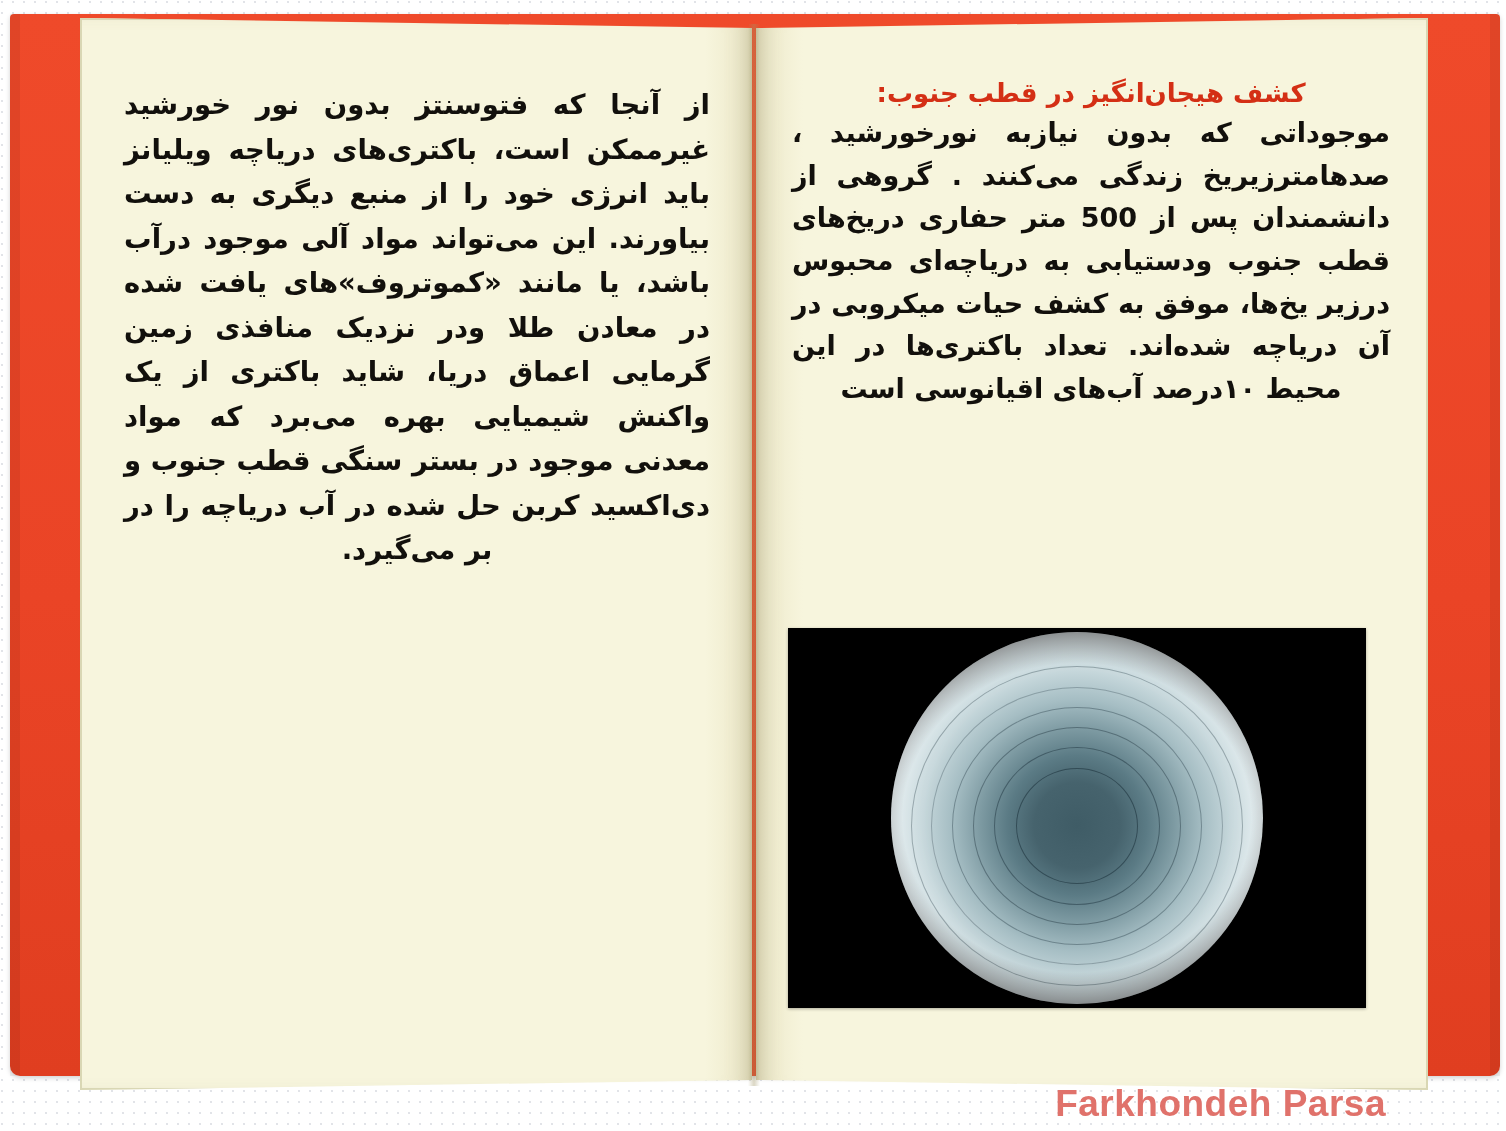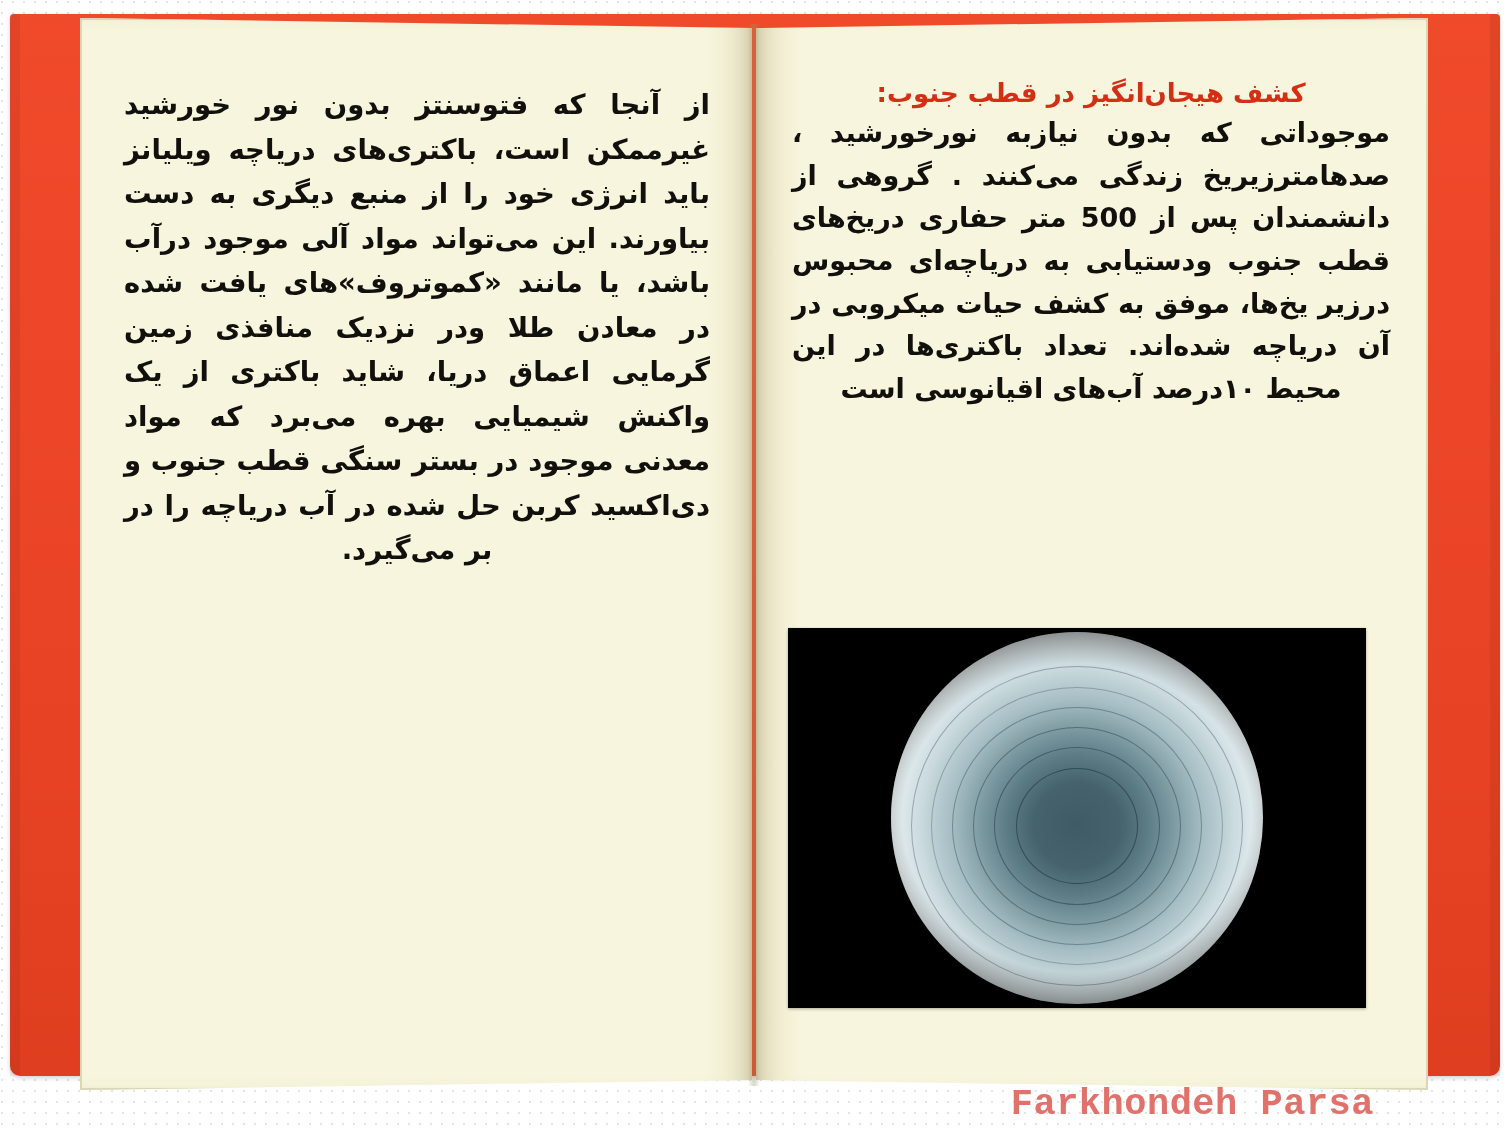--- a/index.html
+++ b/index.html
@@ -192,23 +192,23 @@
   .photo .vignette {
     position: absolute;
     inset: 0;
     background: radial-gradient(ellipse 52% 70% at 50% 50%,
        rgba(0,0,0,0) 58%, rgba(0,0,0,0.55) 74%, #000 88%);
   }
 
   
   .signature {
     position: absolute;
-    right: 132px;
+    right: 120px;
     bottom: 6px;
-    font-family: Liberation Mono, monospace;
+    font-family: Liberation Sans, sans-serif;
     font-size: 37px;
     font-weight: bold;
     color: #e0726b;
     letter-spacing: 0.5px;
     direction: ltr;
   }
 </style>
 </head>
 <body>
 

